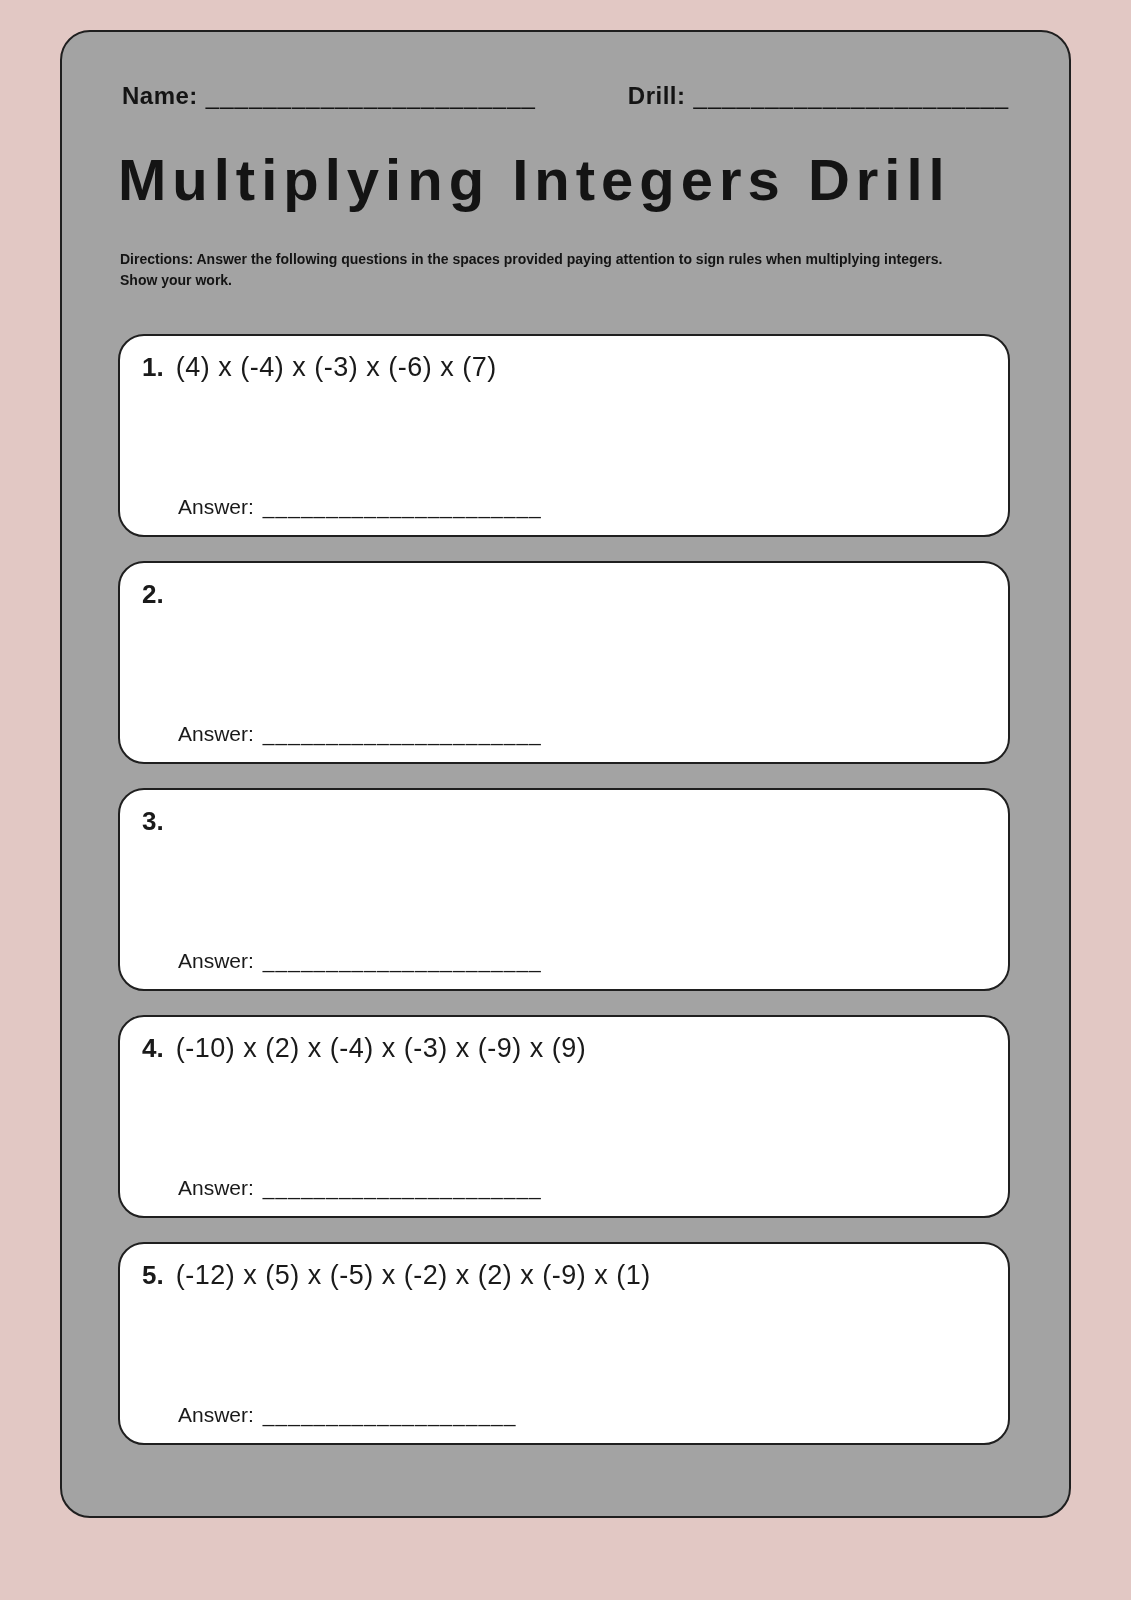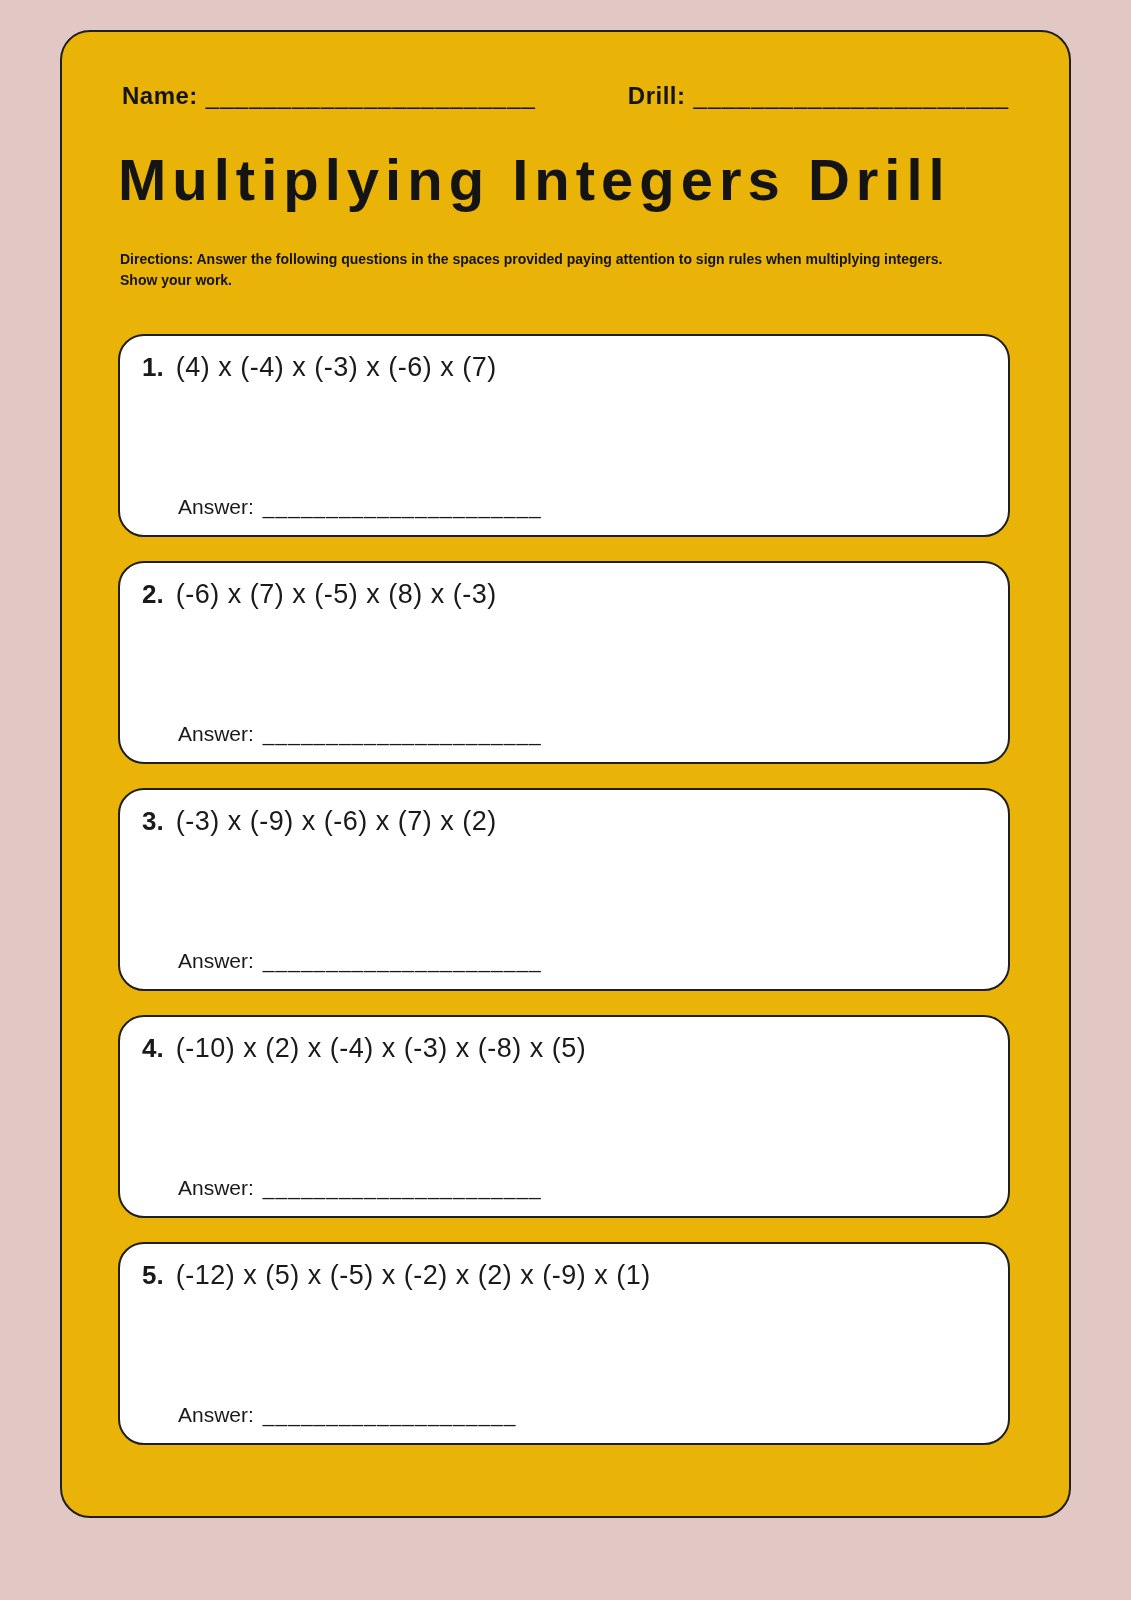--- a/index.html
+++ b/index.html
@@ -7,21 +7,21 @@
     width: 1131px; height: 1600px;
     font-family: "Liberation Sans", sans-serif;
     background: #e2c8c4;
     position: relative;
     overflow: hidden;
   }
   .card {
     position: absolute;
     left: 60px; top: 30px;
     width: 1011px; height: 1488px;
-    background: #eab308;
+    background: #a3a3a3;
     border: 2px solid #1f1f1f;
     border-radius: 30px;
     padding: 50px 56px 0 56px;
   }
   .header-row {
     display: flex;
     align-items: baseline;
     font-size: 24px;
     font-weight: 700;
     color: #141414;
@@ -124,43 +124,41 @@
       </div>
       <div class="answer-row">
         <span class="answer-label">Answer:</span>
         <span class="answer-blank">______________________</span>
       </div>
     </div>
 
     <div class="qbox">
       <div class="qline">
         <span class="qnum">2.</span>
-        <span class="qexpr">(-6) x (7) x (-5) x (8) x (-3)</span>
       </div>
       <div class="answer-row">
         <span class="answer-label">Answer:</span>
         <span class="answer-blank">______________________</span>
       </div>
     </div>
 
     <div class="qbox">
       <div class="qline">
         <span class="qnum">3.</span>
-        <span class="qexpr">(-3) x (-9) x (-6) x (7) x (2)</span>
       </div>
       <div class="answer-row">
         <span class="answer-label">Answer:</span>
         <span class="answer-blank">______________________</span>
       </div>
     </div>
 
     <div class="qbox">
       <div class="qline">
         <span class="qnum">4.</span>
-        <span class="qexpr">(-10) x (2) x (-4) x (-3) x (-8) x (5)</span>
+        <span class="qexpr">(-10) x (2) x (-4) x (-3) x (-9) x (9)</span>
       </div>
       <div class="answer-row">
         <span class="answer-label">Answer:</span>
         <span class="answer-blank">______________________</span>
       </div>
     </div>
 
     <div class="qbox">
       <div class="qline">
         <span class="qnum">5.</span>

